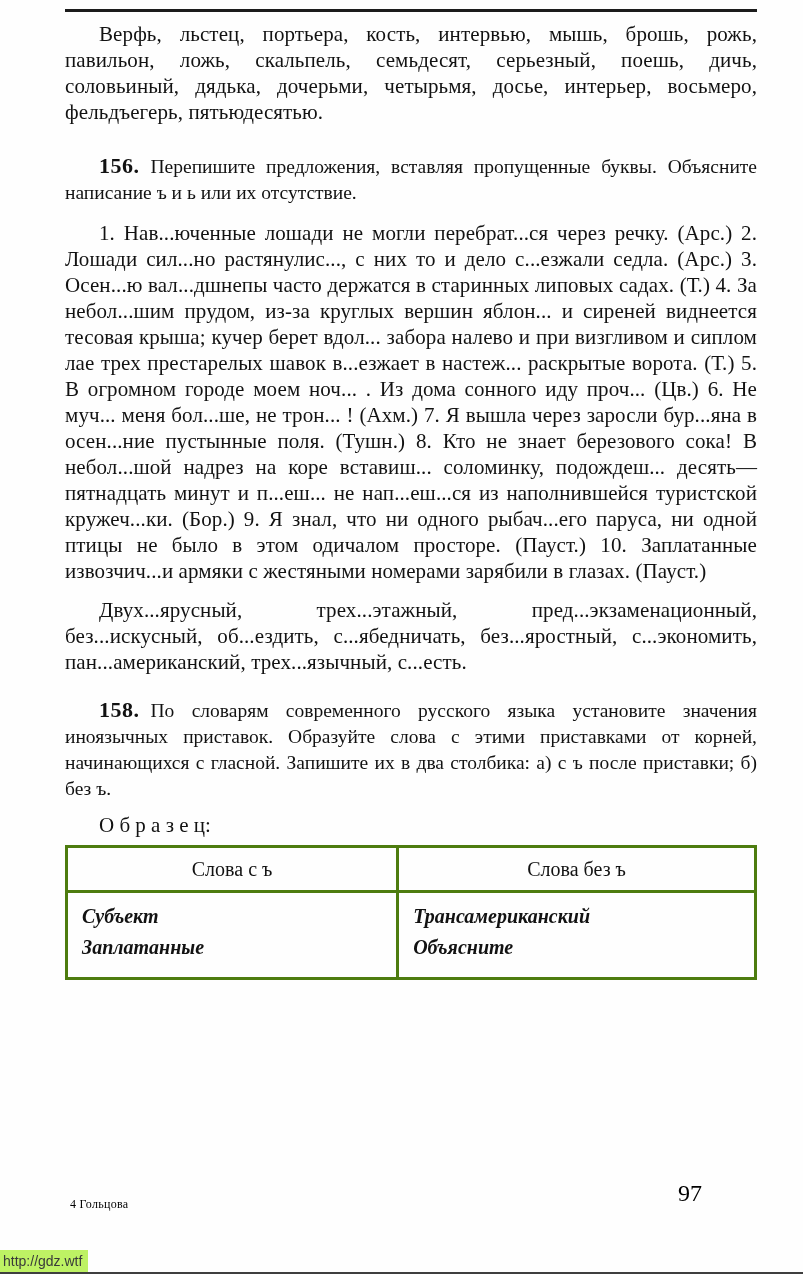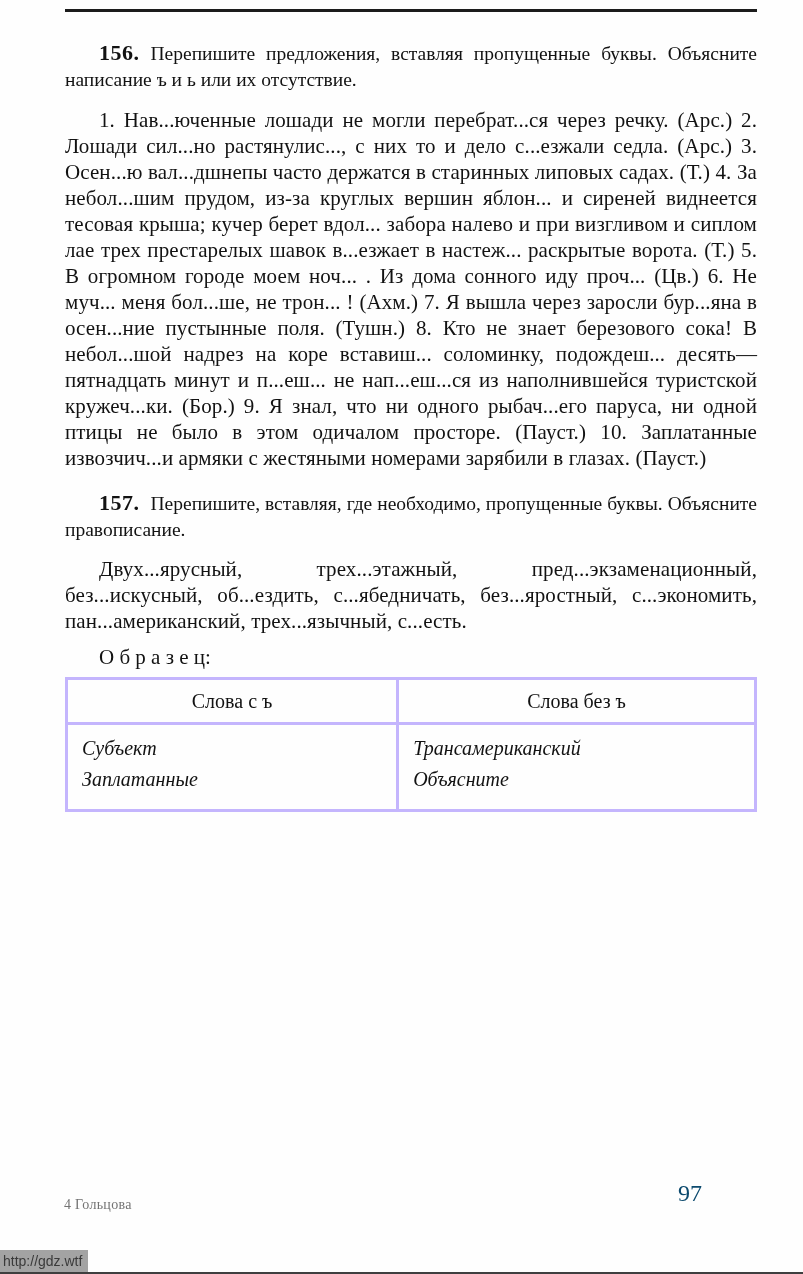--- a/index.html
+++ b/index.html
@@ -64,58 +64,58 @@
     line-height: 26px;
     text-indent: 34px;
   }
   .sample-table {
     width: 100%;
     border-collapse: collapse;
     margin-top: 7px;
     table-layout: fixed;
   }
   .sample-table th, .sample-table td {
-    border: 3px solid #c4b5fd;
+    border: 3px solid #4d7c0f;
   }
   .sample-table th {
     width: 48%;
     font-weight: normal;
     font-size: 20px;
     text-align: center;
     padding: 10px 4px 9px 4px;
   }
   .sample-table th:last-child { width: 52%; }
   .sample-table td {
     font-style: italic;
-    font-weight: normal;
+    font-weight: bold;
     font-size: 20px;
     line-height: 31px;
     padding: 8px 4px 14px 14px;
     vertical-align: top;
   }
   .prefix-line {
     margin-top: 16px;
     font-size: 21px;
     line-height: 26px;
     text-indent: 34px;
   }
   .footer-signature {
     position: absolute;
-    left: 64px;
+    left: 70px;
     top: 1197px;
-    font-size: 14px;
+    font-size: 12px;
     letter-spacing: 0.3px;
-    color: #737373;
+    color: #000000;
   }
   .footer-page-number {
     position: absolute;
     left: 678px;
     top: 1180px;
     font-size: 24px;
-    color: #0c4a6e;
+    color: #000000;
   }
   .watermark {
     position: absolute;
     left: 0;
     bottom: 2px;
     background: #e9e08e;
     color: #3a3a3a;
     font-family: "Liberation Sans", sans-serif;
     font-size: 14px;
     line-height: 20px;
@@ -132,29 +132,30 @@
   }
 </style>
 </head>
 <body>
 
 <div class="sheet">
   <div class="content">
 
     <hr class="head-rule">
 
+    <p class="body-par word-list">Верфь, льстец, портьера, кость, интервью, мышь, брошь, рожь, павильон, ложь, скальпель, семьдесят, серьезный, поешь, дичь, соловьиный, дядька, дочерьми, четырьмя, досье, интерьер, восьмеро, фельдъегерь, пятьюдесятью.</p>
 
     <p class="ex-head ex156-head"><span class="ex-num">156.</span><span>Перепишите предложения, вставляя пропущенные буквы. Объясните написание ъ и ь или их отсутствие.</span></p>
 
     <p class="body-par ex156-body">1. Нав...юченные лошади не могли перебрат...ся через речку. (Арс.) 2. Лошади сил...но растянулис..., с них то и дело с...езжали седла. (Арс.) 3. Осен...ю вал...дшнепы часто держатся в старинных липовых садах. (Т.) 4. За небол...шим прудом, из-за круглых вершин яблон... и сиреней виднеется тесовая крыша; кучер берет вдол... забора налево и при визгливом и сиплом лае трех престарелых шавок в...езжает в настеж... раскрытые ворота. (Т.) 5. В огромном городе моем ноч... . Из дома сонного иду проч... (Цв.) 6. Не муч... меня бол...ше, не трон... ! (Ахм.) 7. Я вышла через заросли бур...яна в осен...ние пустынные поля. (Тушн.) 8. Кто не знает березового сока! В небол...шой надрез на коре вставиш... соломинку, подождеш... десять—пятнадцать минут и п...еш... не нап...еш...ся из наполнившейся туристской кружеч...ки. (Бор.) 9. Я знал, что ни одного рыбач...его паруса, ни одной птицы не было в этом одичалом просторе. (Пауст.) 10. Заплатанные извозчич...и армяки с жестяными номерами зарябили в глазах. (Пауст.)</p>
 
-    <p class="ex-head ex157-head"><span class="ex-num">157.</span><span>Перепишите, вставляя, где необходимо, пропущенные буквы. Объясните правописание.</span></p>
 
     <p class="body-par ex157-body">Двух...ярусный, трех...этажный, пред...экзаменационный, без...искусный, об...ездить, с...ябедничать, без...яростный, с...экономить, пан...американский, трех...язычный, с...есть.</p>
 
+    <p class="ex-head ex158-head"><span class="ex-num">158.</span><span>По словарям современного русского языка установите значения иноязычных приставок. Образуйте слова с этими приставками от корней, начинающихся с гласной. Запишите их в два столбика: а) с ъ после приставки; б) без ъ.</span></p>
 
     <p class="sample-label">О б р а з е ц:</p>
 
     <table class="sample-table">
       <thead>
         <tr>
           <th>Слова с ъ</th>
           <th>Слова без ъ</th>
         </tr>
       </thead>
@@ -172,16 +173,16 @@
       </tbody>
     </table>
 
 
   </div>
 
   <div class="footer-signature">4 Гольцова</div>
 
   <div class="footer-page-number">97</div>
 
-  <a class="watermark" style="background: #a3a3a3;">http://gdz.wtf</a>
+  <a class="watermark" style="background: #bef264;">http://gdz.wtf</a>
 
   <div class="bottom-edge"></div>
 </div>
 
 </body></html>

